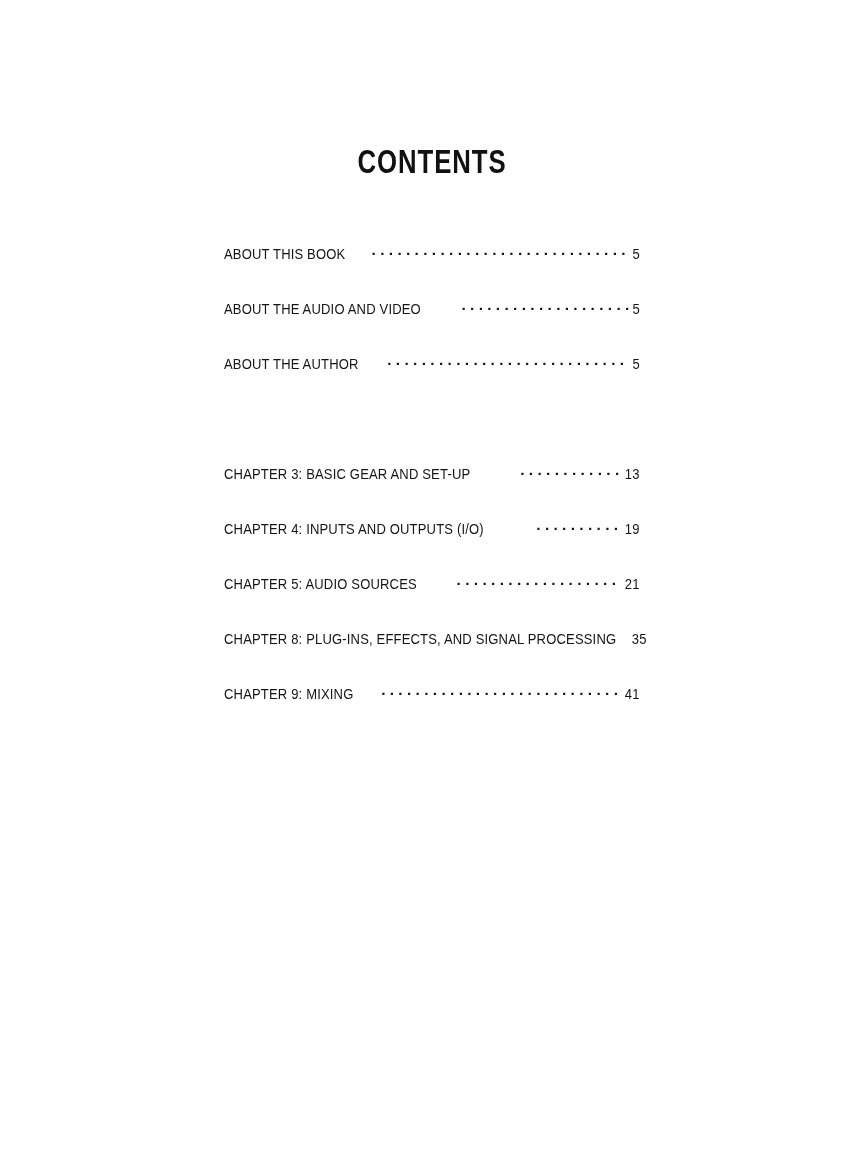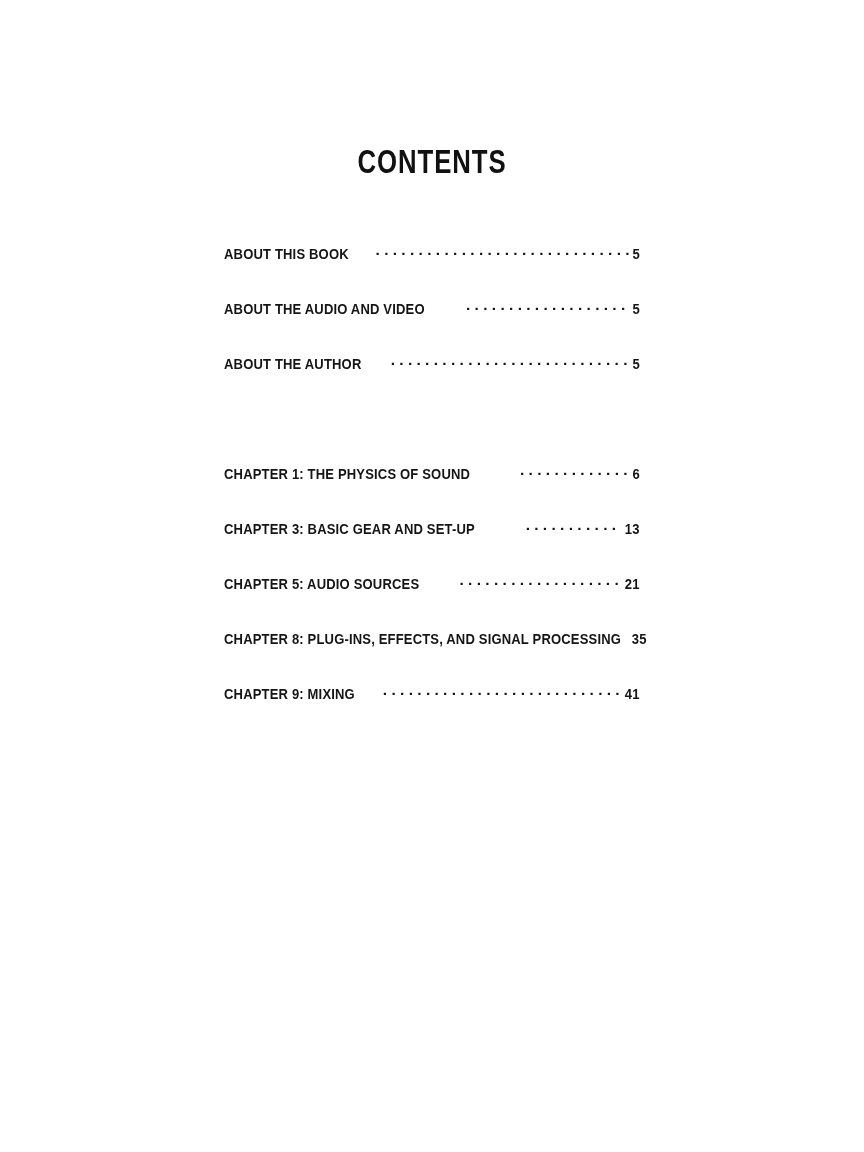--- a/index.html
+++ b/index.html
@@ -44,21 +44,21 @@
   }
   .group-gap {
     height: 55px;
   }
   .toc-entry {
     display: flex;
     align-items: baseline;
     width: 100%;
     height: 55px;
     font-size: 15.5px;
-    font-weight: bold;
+    font-weight: normal;
     letter-spacing: 0.2px;
     color: #151515;
     white-space: nowrap;
   }
   .entry-label {
     transform: scaleX(0.84);
     transform-origin: left center;
     display: inline-block;
     flex: 0 0 auto;
     max-width: 400px;
@@ -113,28 +113,28 @@
         <span class="entry-label">ABOUT THE AUTHOR</span>
         <span class="leader"></span>
         <span class="entry-page">5</span>
       </div>
     </div>
 
     <div class="group-gap"></div>
 
     <div class="toc-group">
       <div class="toc-entry">
-        <span class="entry-label">CHAPTER 1: THE PHYSICS OF SOUND</span>
-        <span class="leader"></span>
-        <span class="entry-page">6</span>
-      </div>
-      <div class="toc-entry">
         <span class="entry-label">CHAPTER 3: BASIC GEAR AND SET-UP</span>
         <span class="leader"></span>
         <span class="entry-page">13</span>
+      </div>
+      <div class="toc-entry">
+        <span class="entry-label">CHAPTER 4: INPUTS AND OUTPUTS (I/O)</span>
+        <span class="leader"></span>
+        <span class="entry-page">19</span>
       </div>
       <div class="toc-entry">
         <span class="entry-label">CHAPTER 5: AUDIO SOURCES</span>
         <span class="leader"></span>
         <span class="entry-page">21</span>
       </div>
       <div class="toc-entry">
         <span class="entry-label">CHAPTER 8: PLUG-INS, EFFECTS, AND SIGNAL PROCESSING</span>
         <span class="leader"></span>
         <span class="entry-page">35</span>

